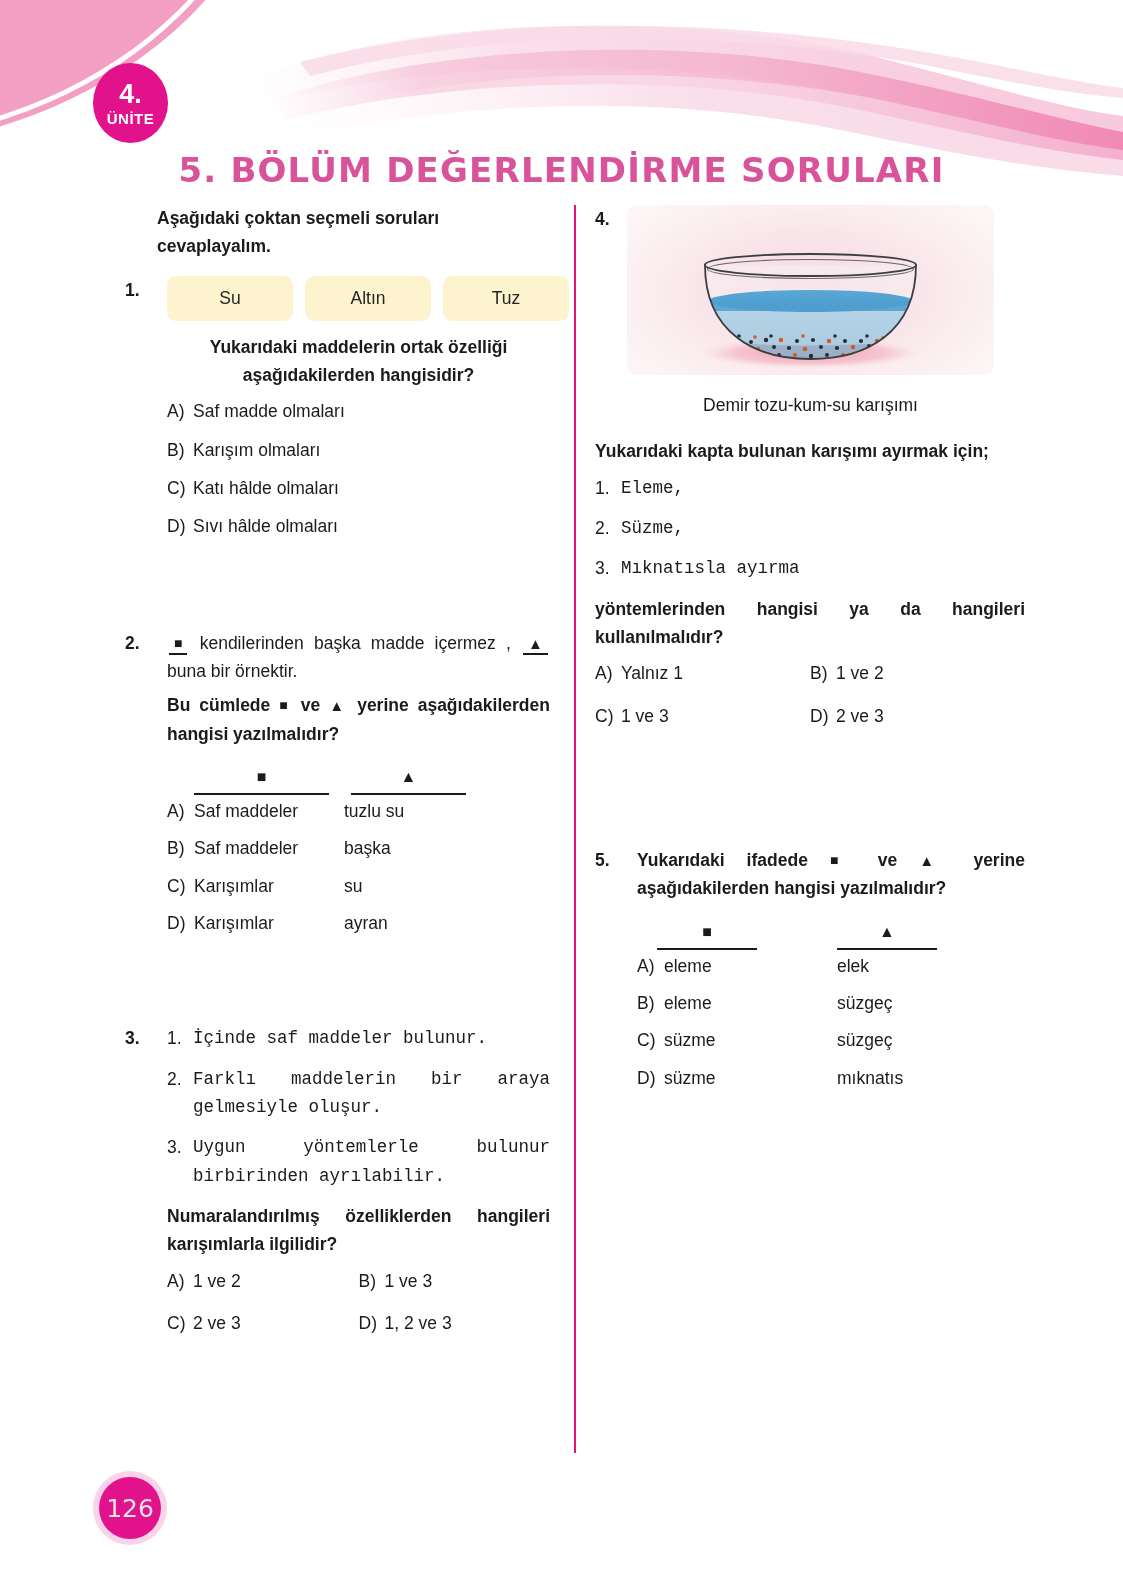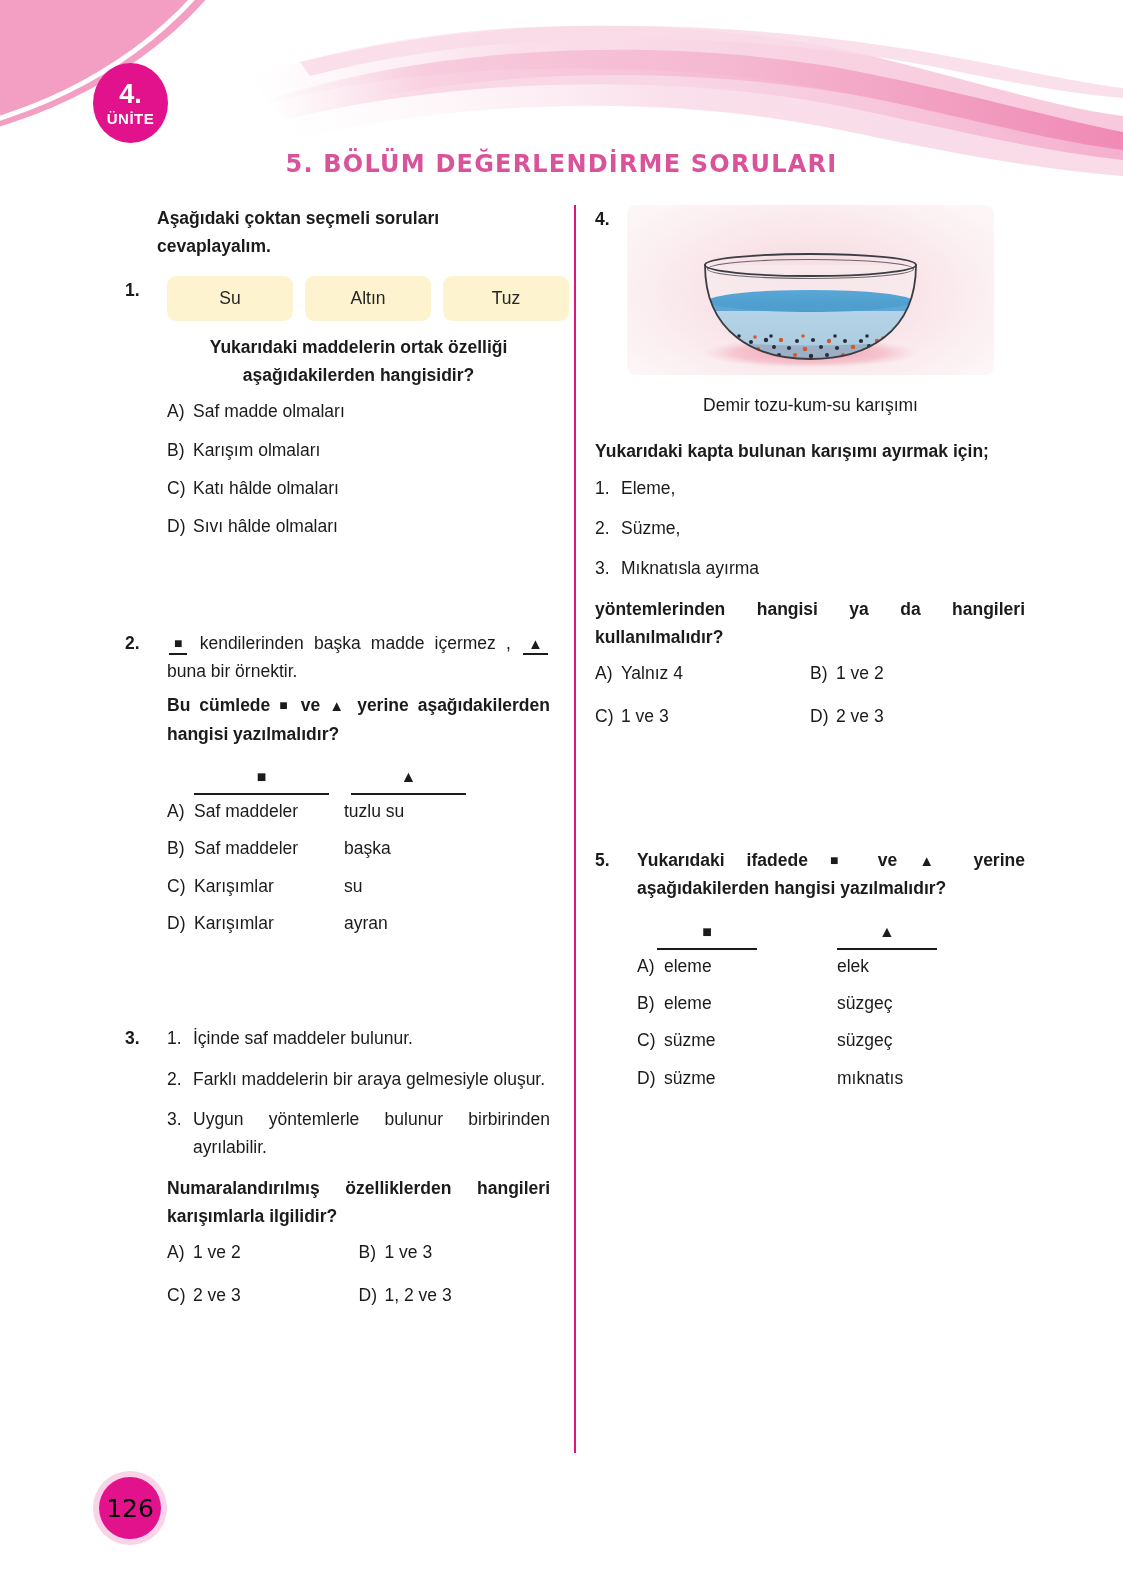--- a/index.html
+++ b/index.html
@@ -79,21 +79,21 @@
     letter-spacing: .5px;
   }
 
   
   .page-title {
     position: absolute;
     top: 150px;
     left: 0;
     width: 1123px;
     text-align: center;
-    font-size: 24px;
+    font-size: 34px;
     font-weight: bold;
     color: #d9539b;
     letter-spacing: 1.2px;
     font-family: "DejaVu Sans", sans-serif;
   }
 
   
   .divider {
     position: absolute;
     left: 574px;
@@ -186,20 +186,21 @@
     display: flex;
     margin-bottom: 12px;
   }
   .numitem .n {
     width: 26px;
     flex: 0 0 26px;
   }
   .numitem .t {
     flex: 1 1 auto;
     text-align: justify;
+    font-family: Liberation Mono, monospace;
   }
 
   
   .symtable { margin: 16px 0 4px 0; }
   .symhead {
     display: flex;
     margin-bottom: 2px;
   }
   .symhead .cell {
     text-align: center;
@@ -248,21 +249,21 @@
   
   .page-number {
     position: absolute;
     left: 99px;
     bottom: 55px;
     width: 62px;
     height: 62px;
     border-radius: 50%;
     background: #e2118c;
     box-shadow: 0 0 0 6px rgba(242,158,201,.45);
-    color: #000000;
+    color: #e5e5e5;
     display: flex;
     align-items: center;
     justify-content: center;
     font-size: 25px;
     font-family: "DejaVu Sans", sans-serif;
   }
   .spacer-xl { height: 78px; }
   .spacer-md { height: 26px; }
 </style>
 </head>
@@ -539,21 +540,21 @@
             <span class="n">3.</span>
             <span class="t">Mıknatısla ayırma</span>
           </div>
         </div>
 
         <div class="stem">yöntemlerinden hangisi ya da hangileri kullanılmalıdır?</div>
 
         <div class="opts-grid">
           <div class="opt">
             <span class="letter">A)</span>
-            <span class="txt">Yalnız 4</span>
+            <span class="txt">Yalnız 1</span>
           </div>
           <div class="opt">
             <span class="letter">B)</span>
             <span class="txt">1 ve 2</span>
           </div>
           <div class="opt">
             <span class="letter">C)</span>
             <span class="txt">1 ve 3</span>
           </div>
           <div class="opt">

